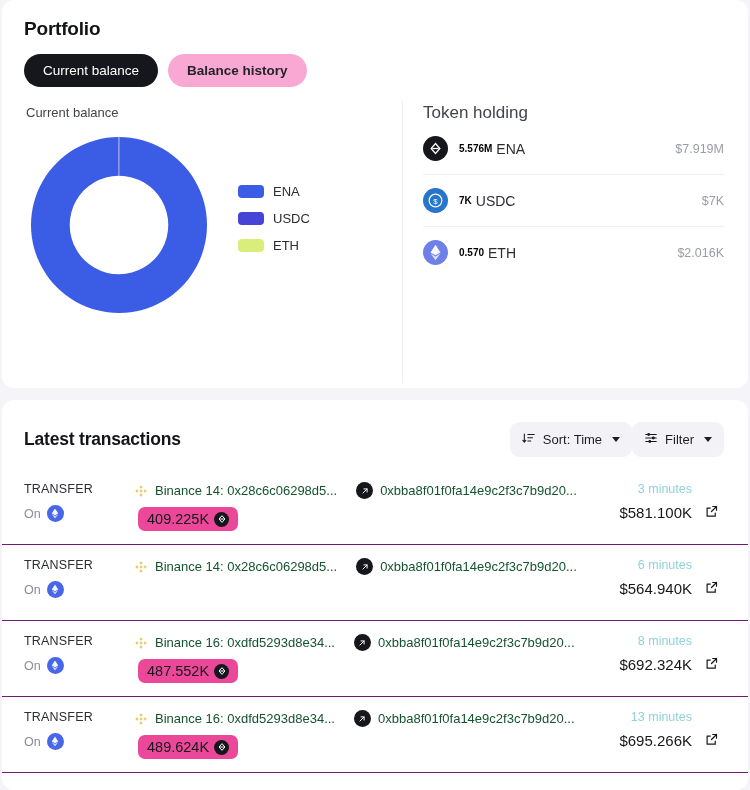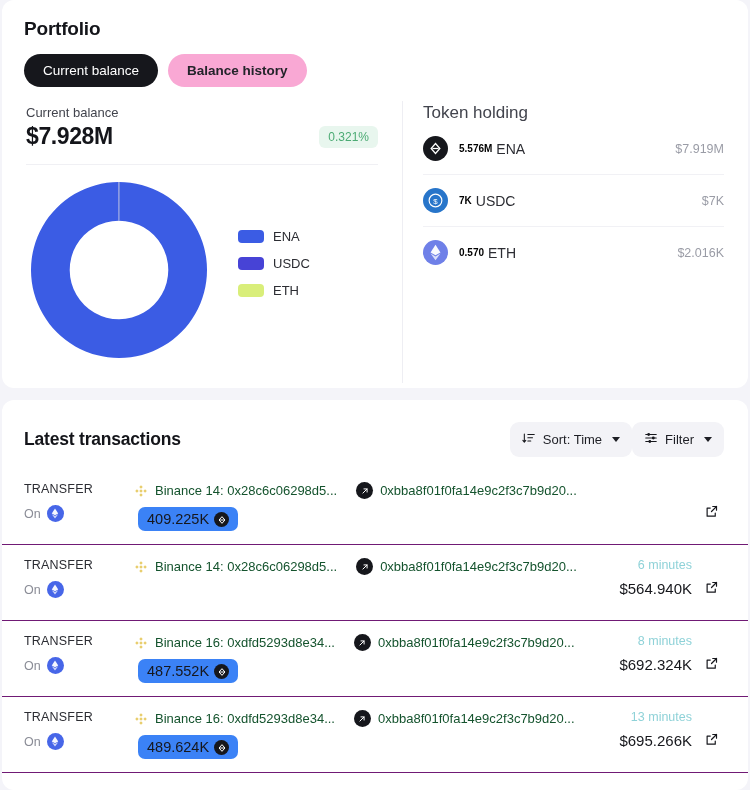--- a/index.html
+++ b/index.html
@@ -131,22 +131,22 @@
   .addr-from, .addr-to {
     font-size: 13px; color: #14532d; white-space: nowrap;
   }
   .bnb-ico { width: 14px; height: 14px; flex: none; }
   .arrow-ico {
     width: 17px; height: 17px; border-radius: 50%; background: #16171c;
     display: flex; align-items: center; justify-content: center; flex: none;
     margin-left: 12px;
   }
   .amt-pill {
-    display: inline-flex; align-items: flex-end; gap: 5px;
-    background: #3b82f6; border-radius: 7px; padding: 4px 9px;
+    display: inline-flex; align-items: center; gap: 5px;
+    background: #ec4899; border-radius: 7px; padding: 4px 9px;
     margin-top: 8px; margin-left: 4px;
   }
   .amt-text { font-size: 14.5px; color: #16171c; }
   .pill-ico {
     width: 15px; height: 15px; border-radius: 50%; background: #16171c;
     display: flex; align-items: center; justify-content: center;
   }
   .tx-col-right {
     width: 130px; flex: none; text-align: right; padding-right: 4px;
   }
@@ -170,24 +170,20 @@
       <div class="tabs">
         <button class="tab active">Current balance</button>
         <button class="tab inactive">Balance history</button>
       </div>
     </div>
 
     <div class="split">
 
       <div class="split-left">
         <div class="bal-label">Current balance</div>
-        <div class="bal-row">
-          <div class="bal-amount">$7.928M</div>
-          <div class="bal-change">0.321%</div>
-        </div>
 
         <div class="chart-area">
           <div class="donut-wrap">
             <svg width="190" height="185" viewBox="0 0 190 185">
               <g id="donut-slices">
                   <path d="M93,5 A88,88 0 1 1 92.3712062302809,5.00224651506629 L92.64787548895731,43.72125804843712 A49.28,49.28 0 1 0 93,43.72 Z" fill="#3b5ce4"></path>
                   <path d="M92.3712062302809,5.00224651506629 A88,88 0 0 1 92.85939901424024,5.000112321873928 L92.92126344797454,43.7200629002494 A49.28,49.28 0 0 0 92.64787548895731,43.72125804843712 Z" fill="#4743d6"></path>
                   <path d="M92.85939901424024,5.000112321873928 A88,88 0 0 1 93.21139875109436,5.0002539175933975 L93.11838330061285,43.720142193852304 A49.28,49.28 0 0 0 92.92126344797454,43.7200629002494 Z" fill="#d9ee7a"></path>
                   <line x1="93" y1="5" x2="93" y2="43.72" stroke="#8fa0ee" stroke-width="1"></line>
                 </g>
@@ -318,20 +314,24 @@
         <div class="amt-pill">
           <span class="amt-text">409.225K</span>
               <span class="pill-ico">
       <svg width="10" height="10" viewBox="0 0 24 24">
         <path d="M12 4 L19 12 L12 20 L5 12 Z" fill="none" stroke="#fff" stroke-width="2.4"></path>
         <path d="M7.5 12 H16.5" stroke="#fff" stroke-width="2.4"></path>
       </svg>
               </span>
         </div>
       </div>
+      <div class="tx-col-right">
+        <div class="tx-time">3 minutes</div>
+        <div class="tx-usd">$581.100K</div>
+      </div>
       <div class="tx-link"><span>
       <svg width="15" height="15" viewBox="0 0 24 24">
         <path d="M14 4 H20 V10" stroke="#16171c" stroke-width="1.9" fill="none" stroke-linecap="round" stroke-linejoin="round"></path>
         <path d="M20 4 L12 12" stroke="#16171c" stroke-width="1.9" stroke-linecap="round"></path>
         <path d="M18 14.5 V19.5 H5 V6.5 H10" stroke="#16171c" stroke-width="1.9" fill="none" stroke-linecap="round" stroke-linejoin="round"></path>
       </svg></span></div>
     </div>
         <div class="tx-row">
       <div class="tx-col-type">
         <div class="tx-type">TRANSFER</div>

